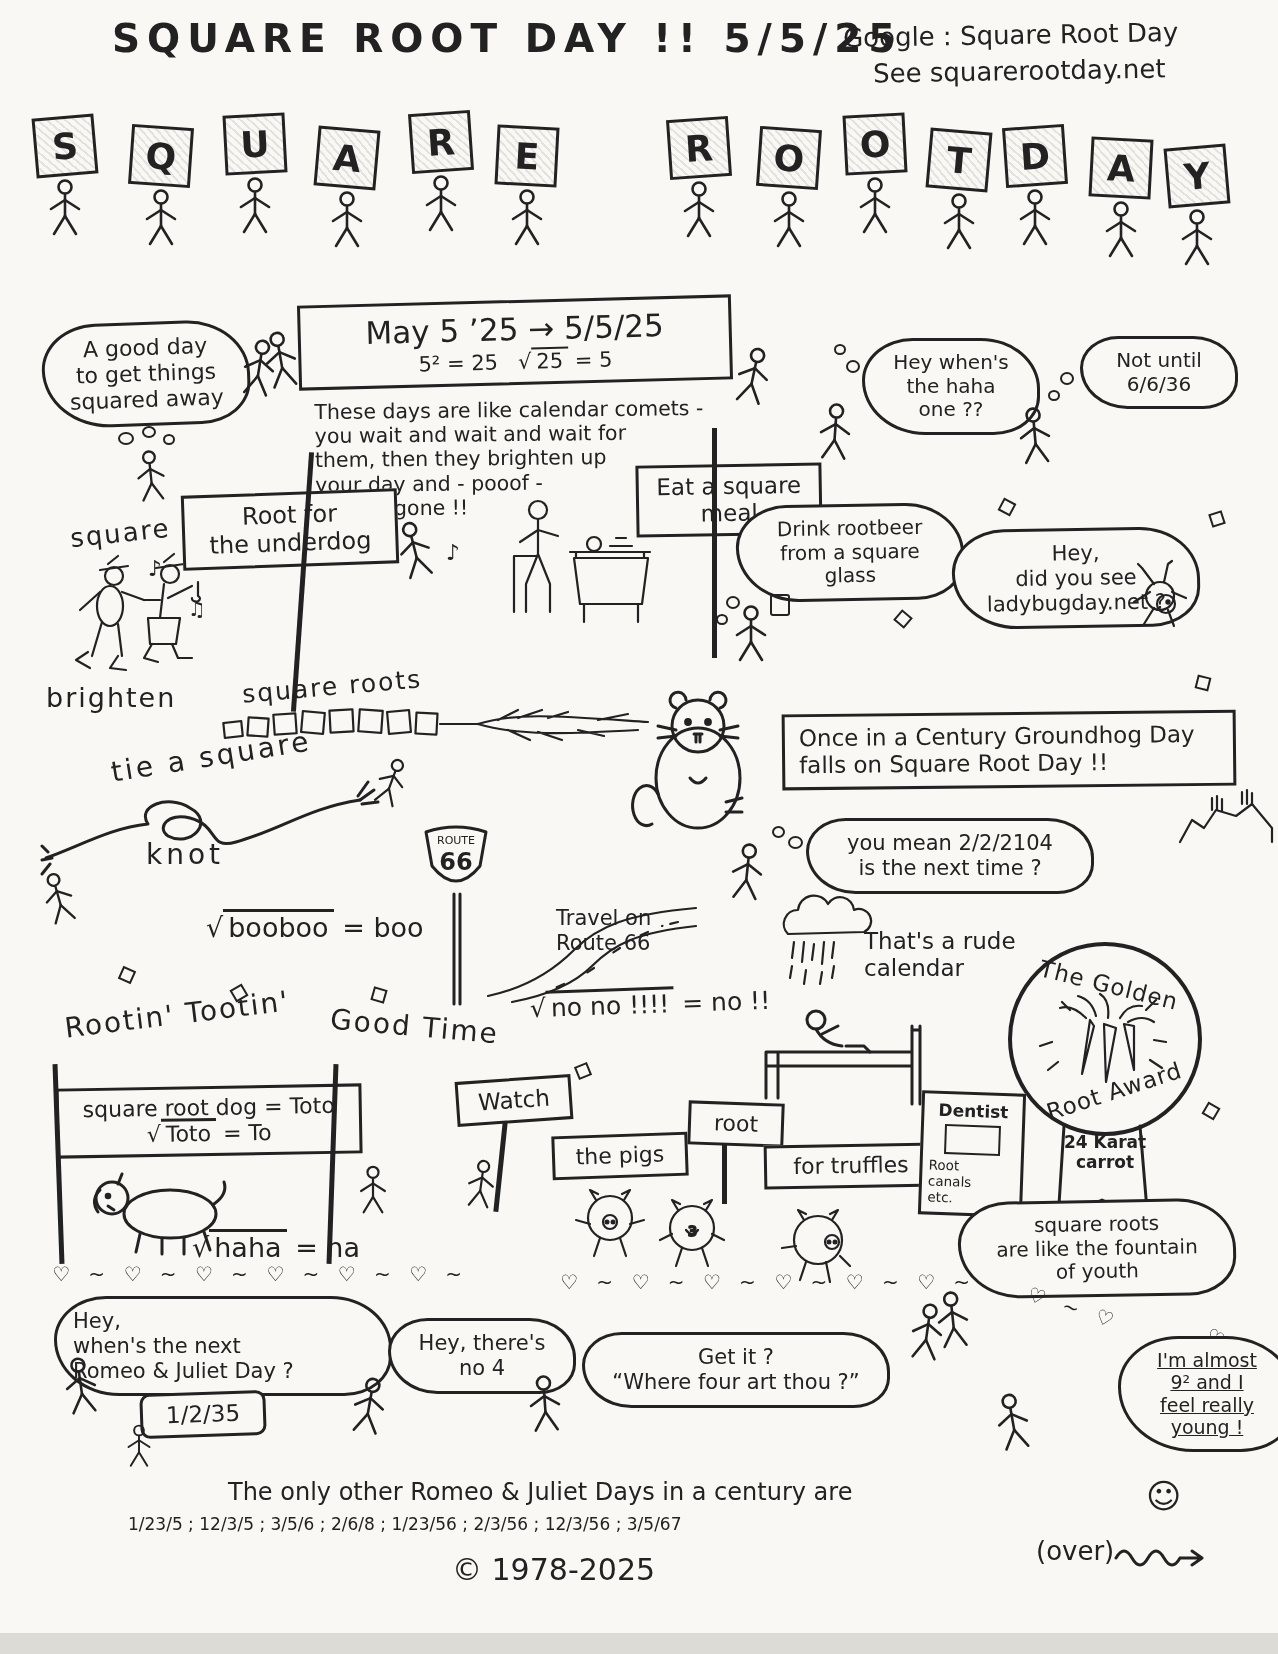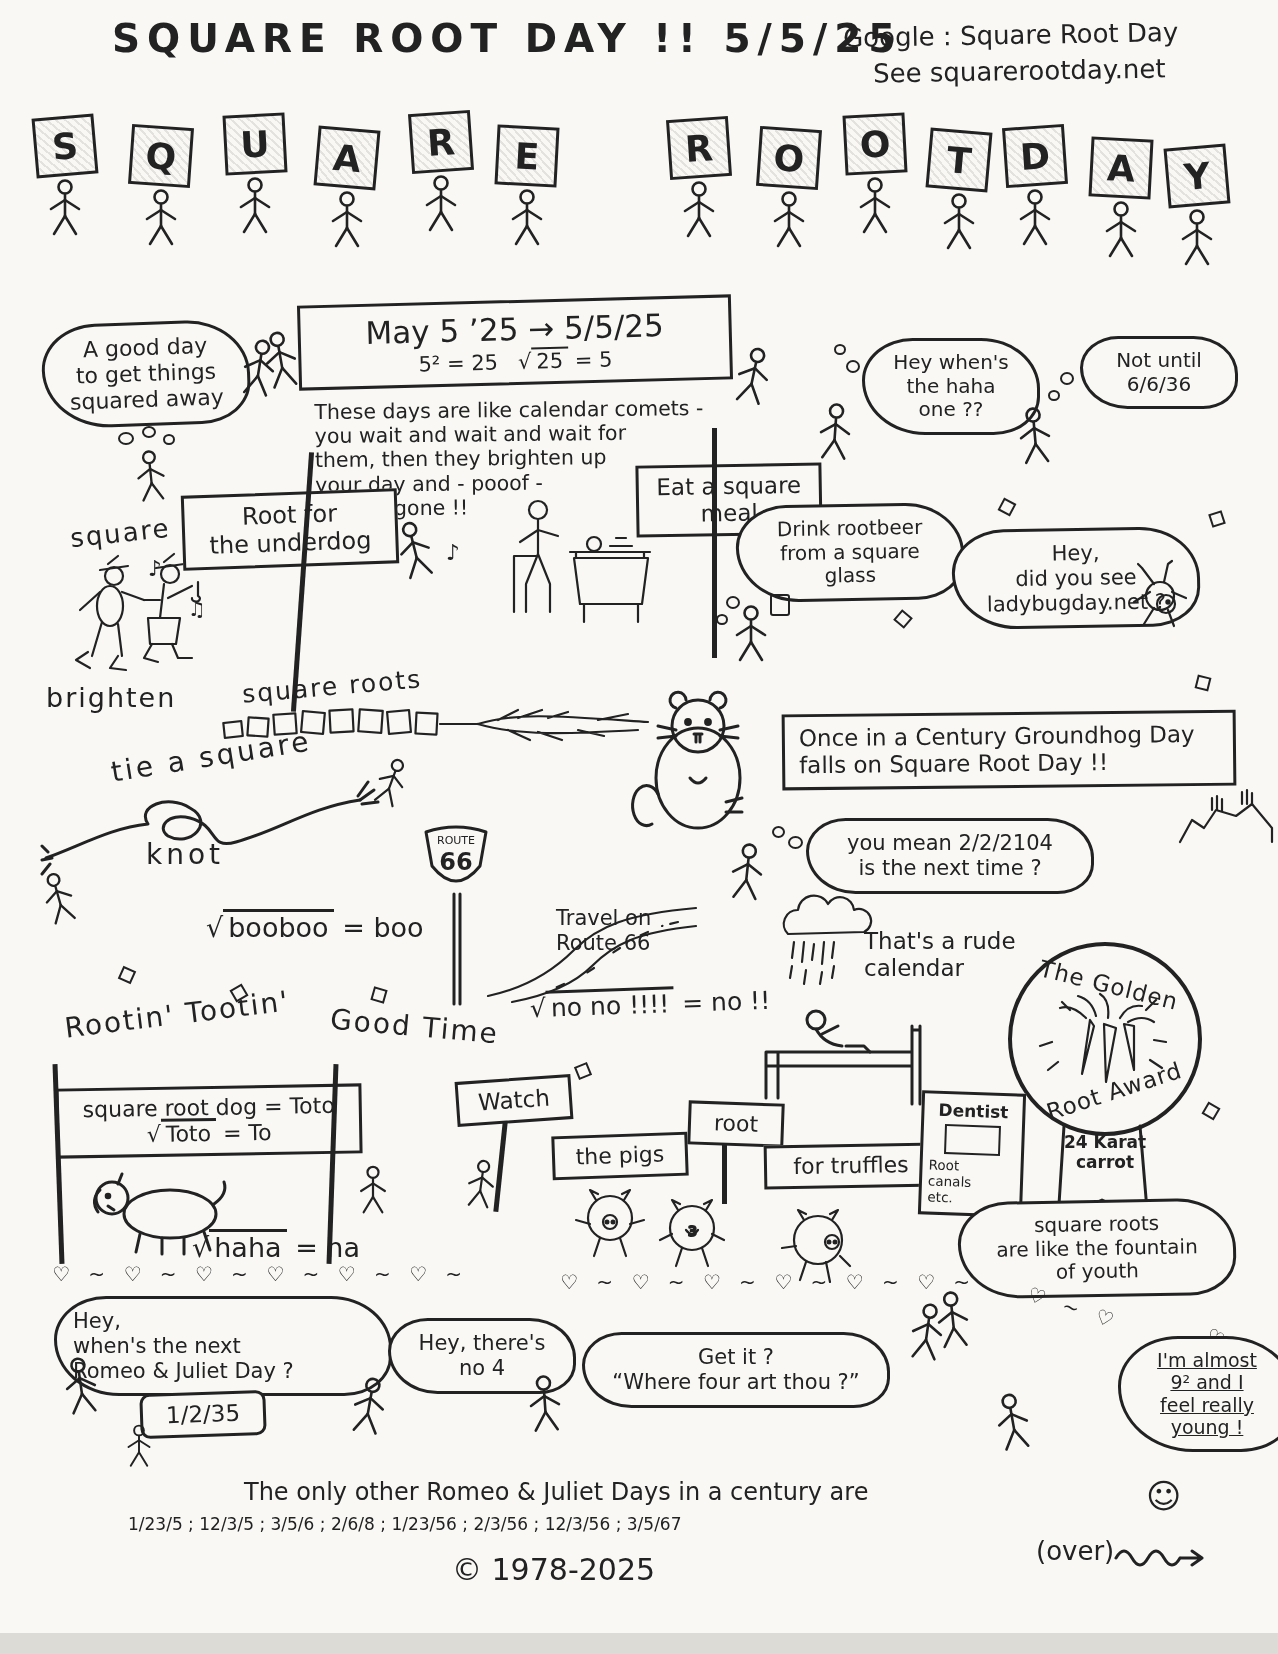--- a/index.html
+++ b/index.html
@@ -767,21 +767,21 @@
         <g stroke="#222" stroke-width="2.6" fill="none" stroke-linecap="round">
           <circle cx="23" cy="9" r="6.5"></circle>
           <line x1="23" y1="16" x2="23" y2="38"></line>
           <line x1="23" y1="22" x2="9" y2="31"></line>
           <line x1="23" y1="22" x2="37" y2="31"></line>
           <line x1="23" y1="38" x2="12" y2="56"></line>
           <line x1="23" y1="38" x2="34" y2="56"></line>
         </g>
       </svg></div>
 
-  <div class="abs hand" style="left:228px;top:1478px;font-size:24px;margin-left:16px;">The only other Romeo &amp; Juliet Days in a century are</div>
+  <div class="abs hand" style="left:228px;top:1478px;font-size:24px;">The only other Romeo &amp; Juliet Days in a century are</div>
   <div class="abs hand" style="left:128px;top:1514px;font-size:17px;">1/23/5 ; 12/3/5 ; 3/5/6 ; 2/6/8 ; 1/23/56 ; 2/3/56 ; 12/3/56 ; 3/5/67</div>
   <div class="abs hand" style="left:452px;top:1552px;font-size:30px;">© 1978-2025</div>
   <div class="abs hand" style="left:1036px;top:1536px;font-size:26px;">(over)</div>
   <div class="abs" style="left:1114px;top:1540px;">
     <svg width="100" height="34" viewBox="0 0 100 34">
         <g class="s">
           <path d="M2 18 q8 -14 16 0 t16 0 t16 0 t16 0 M66 18 l22 0 M88 18 l-10 -7 M88 18 l-10 7"></path>
         </g>
       </svg>
   </div>

